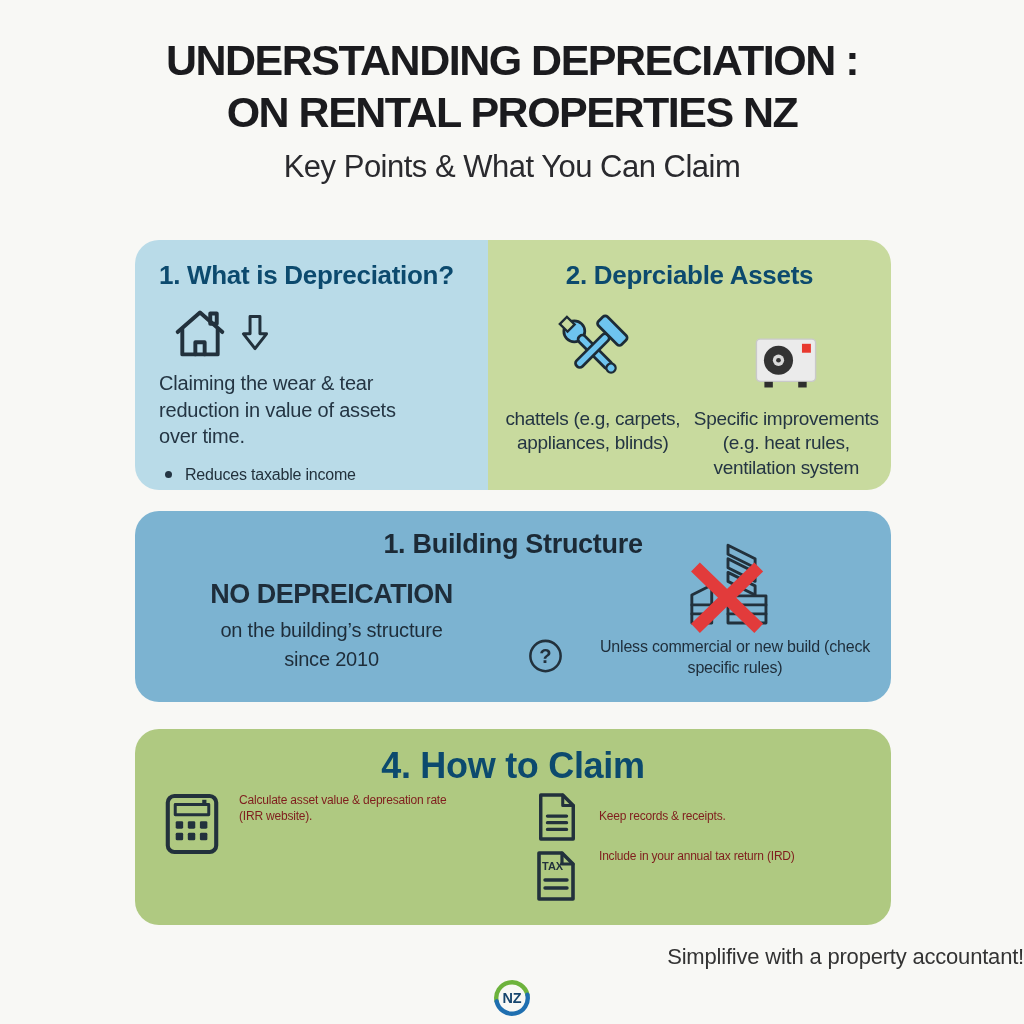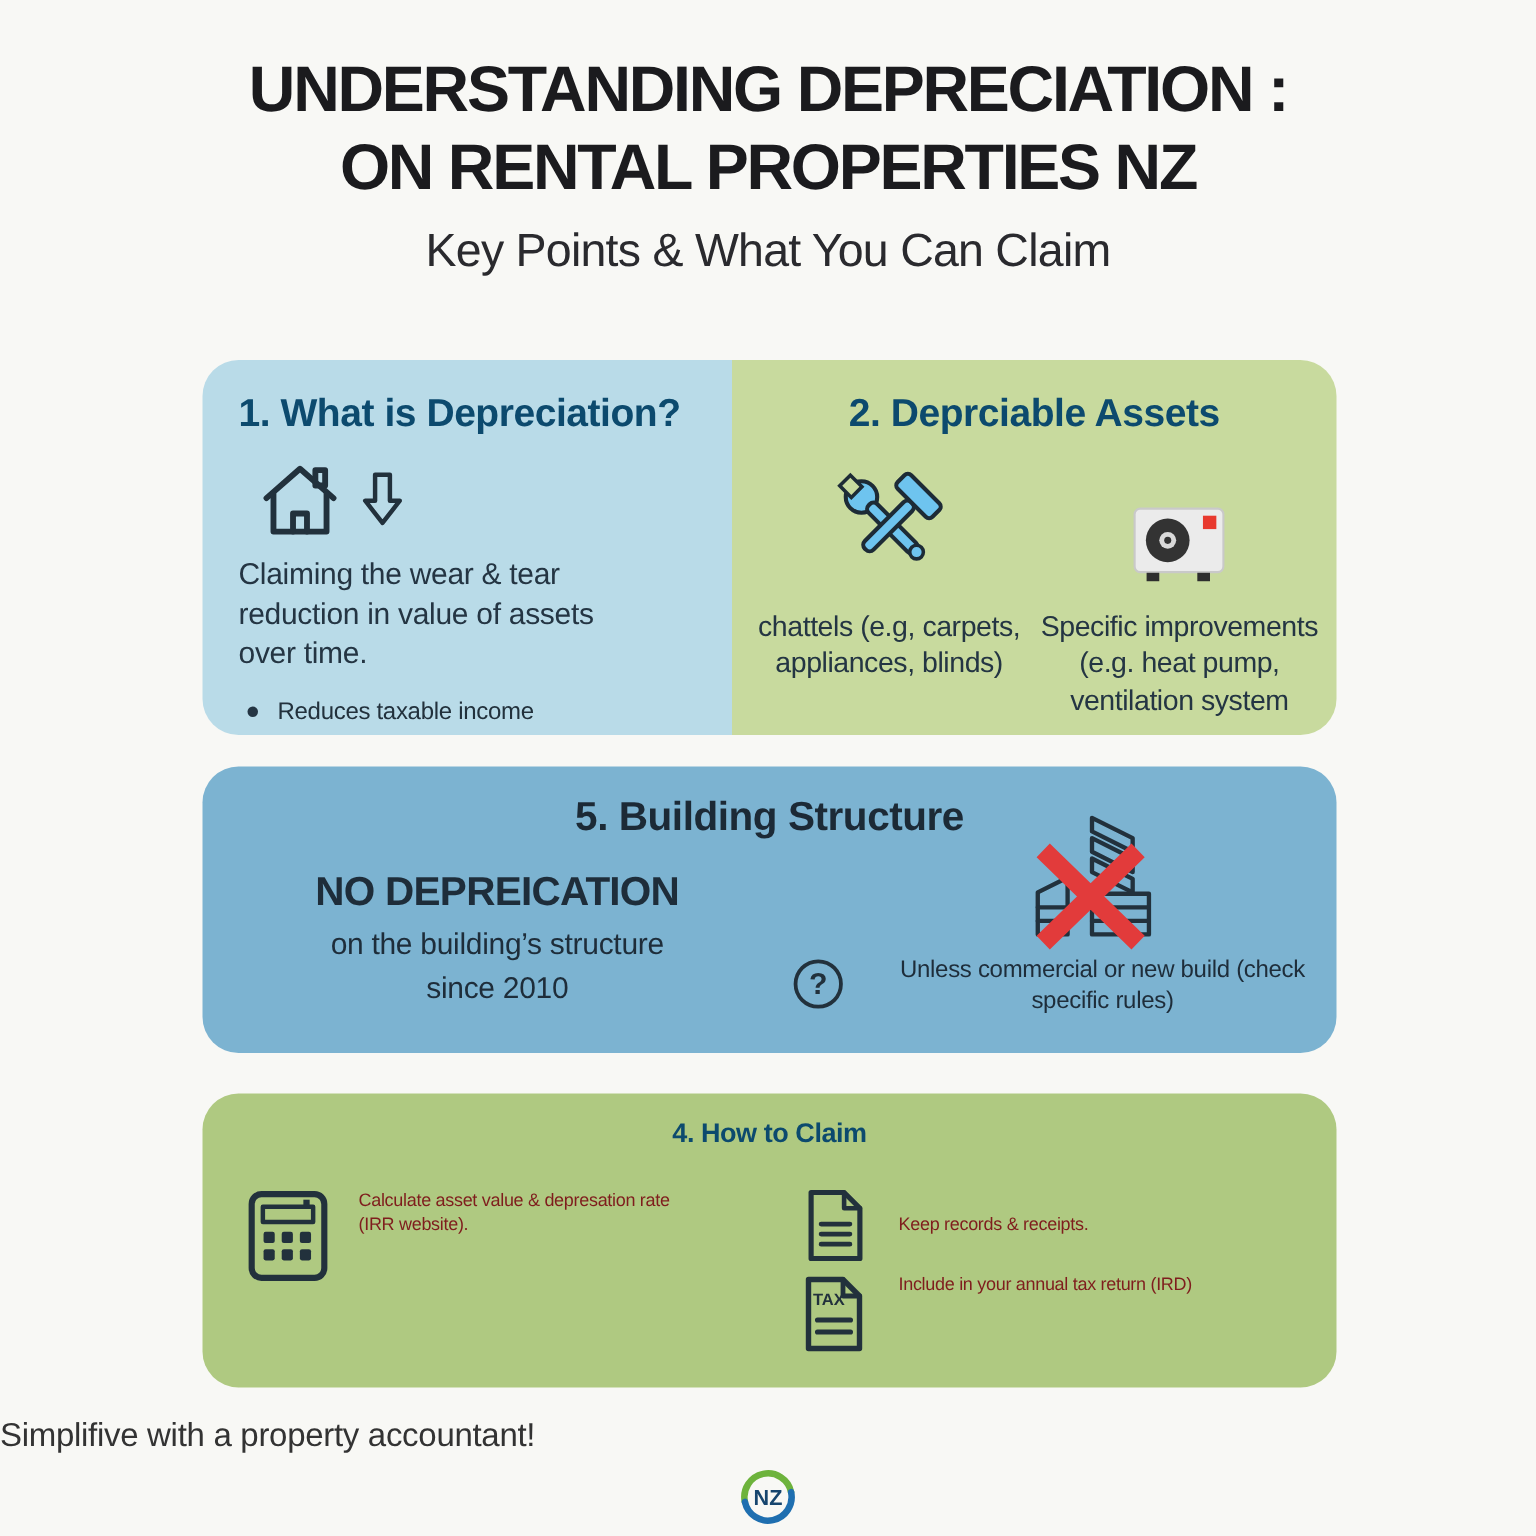--- a/index.html
+++ b/index.html
@@ -41,30 +41,30 @@
   
   .box3{top:511px;left:135px;width:756px;height:191px;background:var(--box-blue-mid);border-radius:24px;}
   .box3 h2{position:absolute;top:18px;width:100%;text-align:center;font-size:27px;color:#1c2a36;}
   .building{position:absolute;right:116px;top:24px;}
   .no-block{position:absolute;left:44px;top:64px;width:305px;text-align:center;font-size:20px;line-height:1.42;color:#1e2d3a;letter-spacing:-0.2px;}
   .no-label{font-size:27px;font-weight:800;letter-spacing:-0.5px;margin-bottom:3px;}
   .exception-row{position:absolute;left:392px;top:124px;display:flex;align-items:flex-start;gap:15px;}
   .exception-row p{font-size:16px;line-height:1.3;text-align:center;max-width:312px;margin-top:2px;color:#1e2d3a;letter-spacing:-0.2px;}
   
   .box4{top:729px;left:135px;width:756px;height:196px;background:var(--box-green-mid);border-radius:24px;}
-  .box4 h2{position:absolute;top:16px;width:100%;text-align:center;font-size:18px;}
+  .box4 h2{position:absolute;top:16px;width:100%;text-align:center;font-size:36px;}
   .claim-item{position:absolute;display:flex;gap:20px;align-items:flex-start;}
   .claim-item p{font-size:12px;line-height:1.33;color:#7f1d1d;letter-spacing:-0.2px;}
   .item1{left:30px;top:64px;}
   .item1 p{max-width:222px;}
   .item2{left:400px;top:62px;align-items:center;}
   .item3{left:398px;top:120px;justify-content:center;}
   .item3 p{max-width:330px;text-align:center;}
   
-  .footer-note{position:absolute;top:944px;width:100%;text-align:left;font-size:22px;color:#333;letter-spacing:-0.2px;}
+  .footer-note{position:absolute;top:944px;width:100%;text-align:right;font-size:22px;color:#333;letter-spacing:-0.2px;}
   .logo{position:absolute;top:976px;left:50%;transform:translateX(-50%);}
   
   .ln{fill:none;stroke:var(--text-dark);stroke-linecap:round;stroke-linejoin:round;}
   .fl{fill:var(--text-dark);}
   .blue-fill{fill:var(--tool-blue);stroke:#1d2b36;}
   .notch{fill:var(--box-green-light);stroke:#1d2b36;}
   .red-stroke{stroke:var(--red-x);fill:none;}
 </style>
 </head>
 <body>
@@ -123,28 +123,28 @@
             <svg width="62" height="54" viewBox="0 0 66 56">
               <rect x="1.5" y="1.5" width="63" height="45" rx="4" fill="#ebebeb" stroke="#c9c9c9" stroke-width="1.5"></rect>
               <circle cx="25" cy="24" r="15.5" fill="#333333"></circle>
               <circle cx="25" cy="24" r="6" fill="#d9d9d9"></circle>
               <circle cx="25" cy="24" r="2.5" fill="#333333"></circle>
               <rect x="50" y="6.5" width="9.5" height="9.5" fill="#e8392e"></rect>
               <rect x="10" y="47" width="9" height="6" fill="#2e2e2e"></rect>
               <rect x="46" y="47" width="9" height="6" fill="#2e2e2e"></rect>
             </svg>
           </div>
-          <p>Specific improvements (e.g. heat pump, ventilation system</p>
+          <p>Specific improvements (e.g. heat rules, ventilation system</p>
         </div>
       </div>
     </section>
   </div>
 
   <section class="box box3">
-    <h2>5. Building Structure</h2>
+    <h2>1. Building Structure</h2>
     <svg class="building" width="94" height="100" viewBox="0 0 104 104">
       <path class="ln" stroke-width="3.2" d="M52 8 L82 23 V33 L52 18 Z"></path>
       <path class="ln" stroke-width="3.2" d="M52 23 L82 38 V48 L52 33 Z"></path>
       <path class="ln" stroke-width="3.2" d="M52 38 L82 53 V63 L52 48 Z"></path>
       <path class="ln" stroke-width="3.2" d="M12 94 V63 L34 52 V94 Z"></path>
       <path class="ln" stroke-width="3.2" d="M12 74 H34 M12 84 H34"></path>
       <path class="ln" stroke-width="3.2" d="M52 64 H94 V94 H52 Z"></path>
       <path class="ln" stroke-width="3.2" d="M52 74 H94 M52 84 H94"></path>
       <path class="red-stroke" stroke-width="14" d="M16 32 L86 100 M86 32 L16 100"></path>
     </svg>

